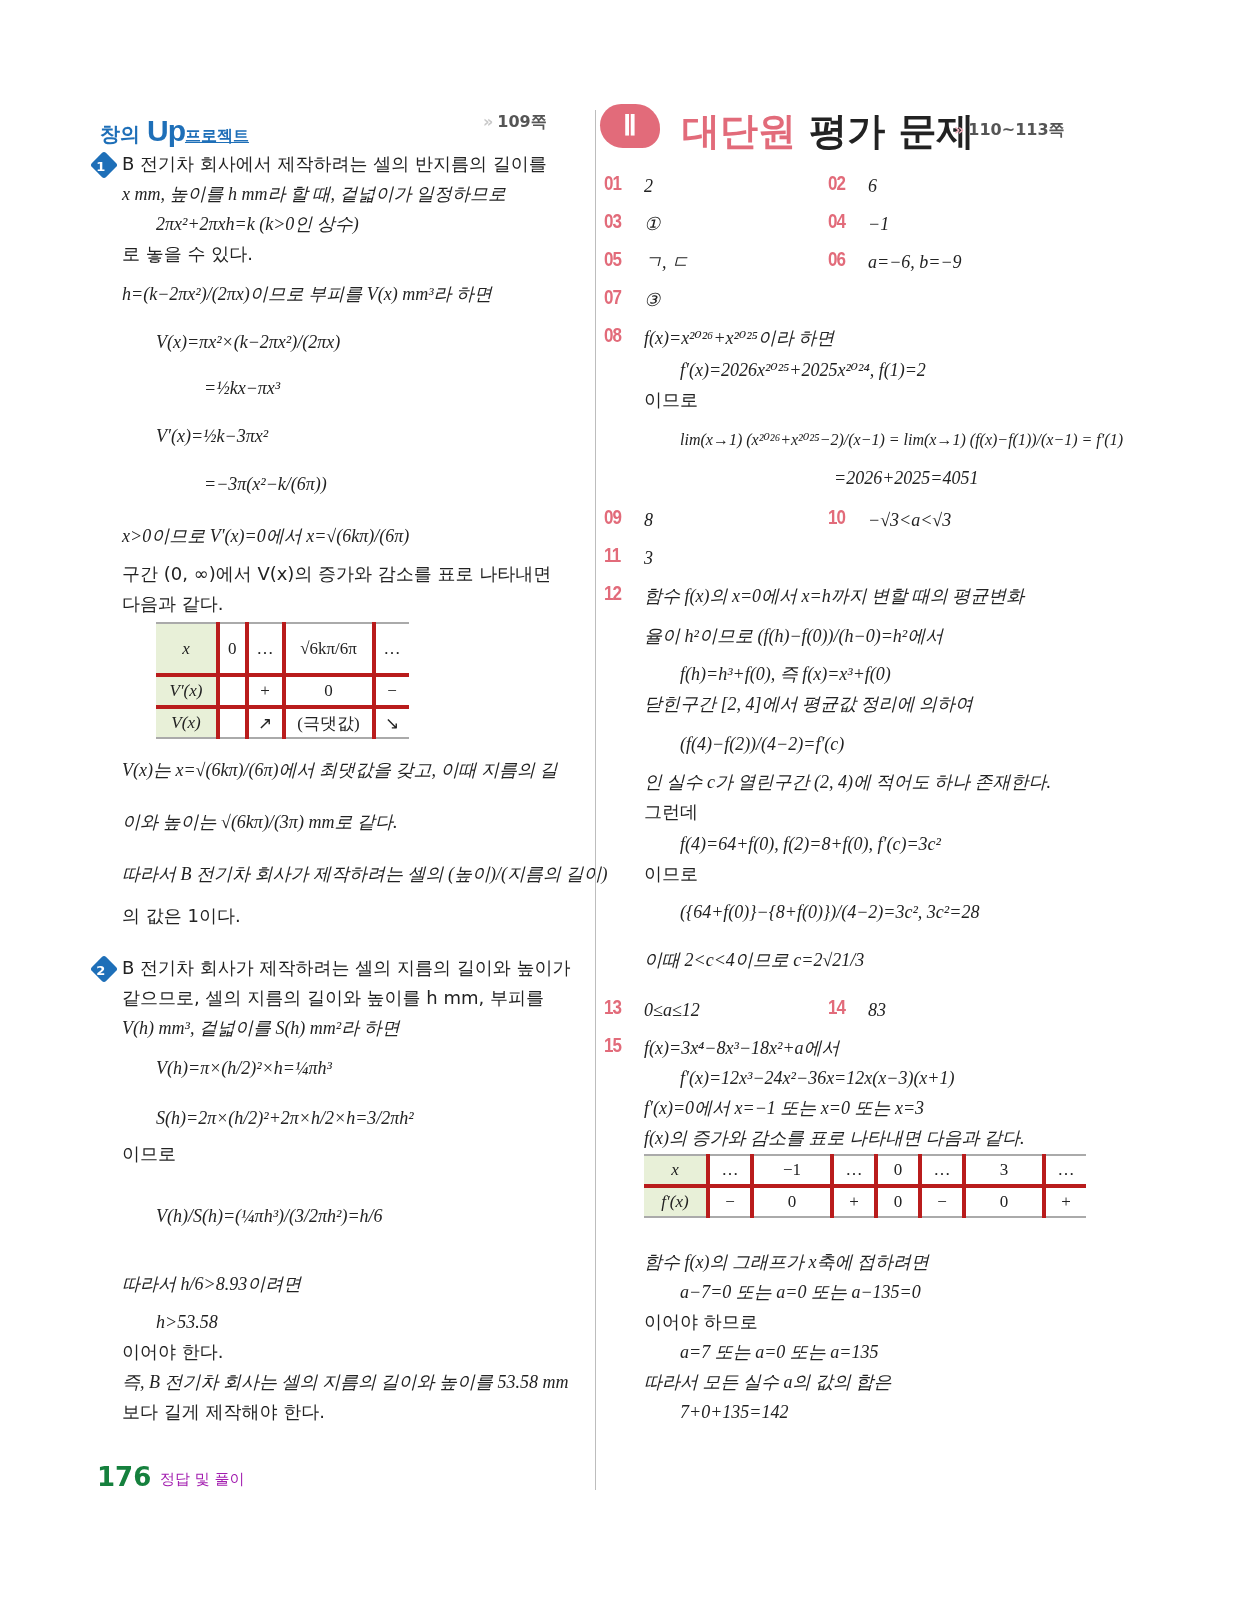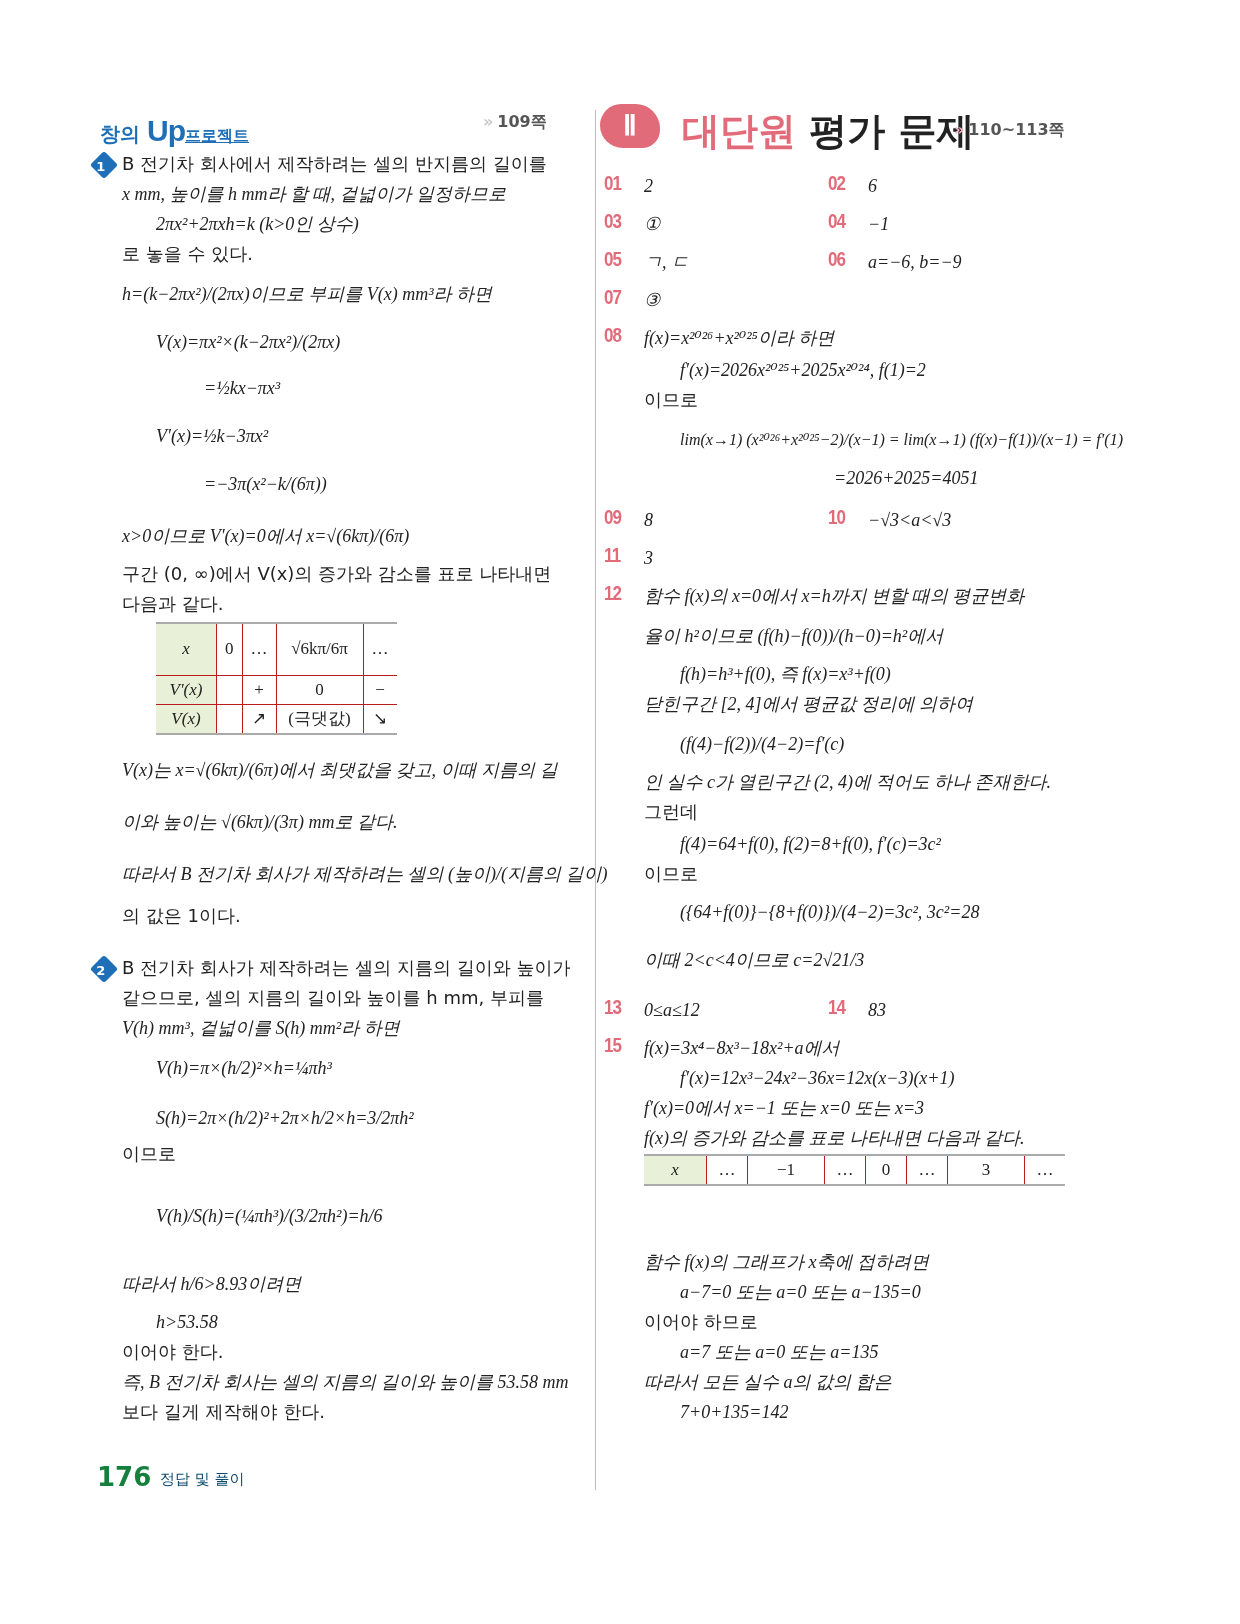--- a/index.html
+++ b/index.html
@@ -25,27 +25,27 @@
   
   .badge{position:absolute;left:-28px;top:-6px;width:60px;height:44px;background:#e26b7a;
          border-radius:26px 30px 22px 28px;color:#fff;font-family:"Liberation Serif",serif;
          font-size:28px;font-weight:bold;text-align:center;line-height:44px;}
   .rtitle{position:absolute;left:54px;top:-4px;font-size:38px;font-weight:bold;}
   .rtitle .pink{color:#e26b7a;}
   .num{position:absolute;color:#e26b7a;font-weight:bold;font-size:20px;font-family:"Liberation Sans",sans-serif;
        letter-spacing:-1px;transform:scaleX(0.85);transform-origin:left;}
   
   table.vt{border-collapse:collapse;font-family:"Liberation Serif",serif;font-size:17px;position:absolute;}
-  table.vt td{border:1px solid #b91c1c;text-align:center;padding:0 8px;height:28px;}
+  table.vt td{border:4px solid #b91c1c;text-align:center;padding:0 8px;height:28px;}
   table.vt tr:first-child td{border-top:2px solid #aaa;}
   table.vt tr:last-child td{border-bottom:2px solid #aaa;}
   table.vt td:first-child{background:#e8f0d8;border-left:none;font-style:italic;}
   table.vt td:last-child{border-right:none;}
   .footer-num{position:absolute;left:97px;top:1462px;font-size:26px;font-weight:bold;color:#15803d;}
-  .footer-lbl{position:absolute;left:160px;top:1470px;font-size:15px;color:#0c4a6e;}
+  .footer-lbl{position:absolute;left:160px;top:1470px;font-size:15px;color:#a21caf;}
 </style>
 </head>
 <body>
 
 <div class="col-left">
   <div class="brand">
     <span>창의</span>
     <span class="up">Up</span><span class="sub">프로젝트</span>
   </div>
   <div class="ref" style="left:383px;top:2px;">
@@ -188,20 +188,30 @@
         <tr>
       <td style="width:46px;">x</td>
       <td style="width:24px;">…</td>
       <td style="width:60px;">−1</td>
       <td style="width:24px;">…</td>
       <td style="width:24px;">0</td>
       <td style="width:24px;">…</td>
       <td style="width:60px;">3</td>
       <td style="width:24px;">…</td>
     </tr>
+    <tr>
+      <td>f′(x)</td>
+      <td>−</td>
+      <td>0</td>
+      <td>+</td>
+      <td>0</td>
+      <td>−</td>
+      <td>0</td>
+      <td>+</td>
+    </tr>
   </tbody>
     </table>
 
   <div class="ln math" style="left:16px;top:1140px;">함수 f(x)의 그래프가 x축에 접하려면</div>
   <div class="ln math it" style="left:52px;top:1170px;">a−7=0 또는 a=0 또는 a−135=0</div>
   <div class="ln" style="left:16px;top:1200px;">이어야 하므로</div>
   <div class="ln math it" style="left:52px;top:1230px;">a=7 또는 a=0 또는 a=135</div>
   <div class="ln math" style="left:16px;top:1260px;">따라서 모든 실수 a의 값의 합은</div>
   <div class="ln math" style="left:52px;top:1290px;">7+0+135=142</div>
 </div>

